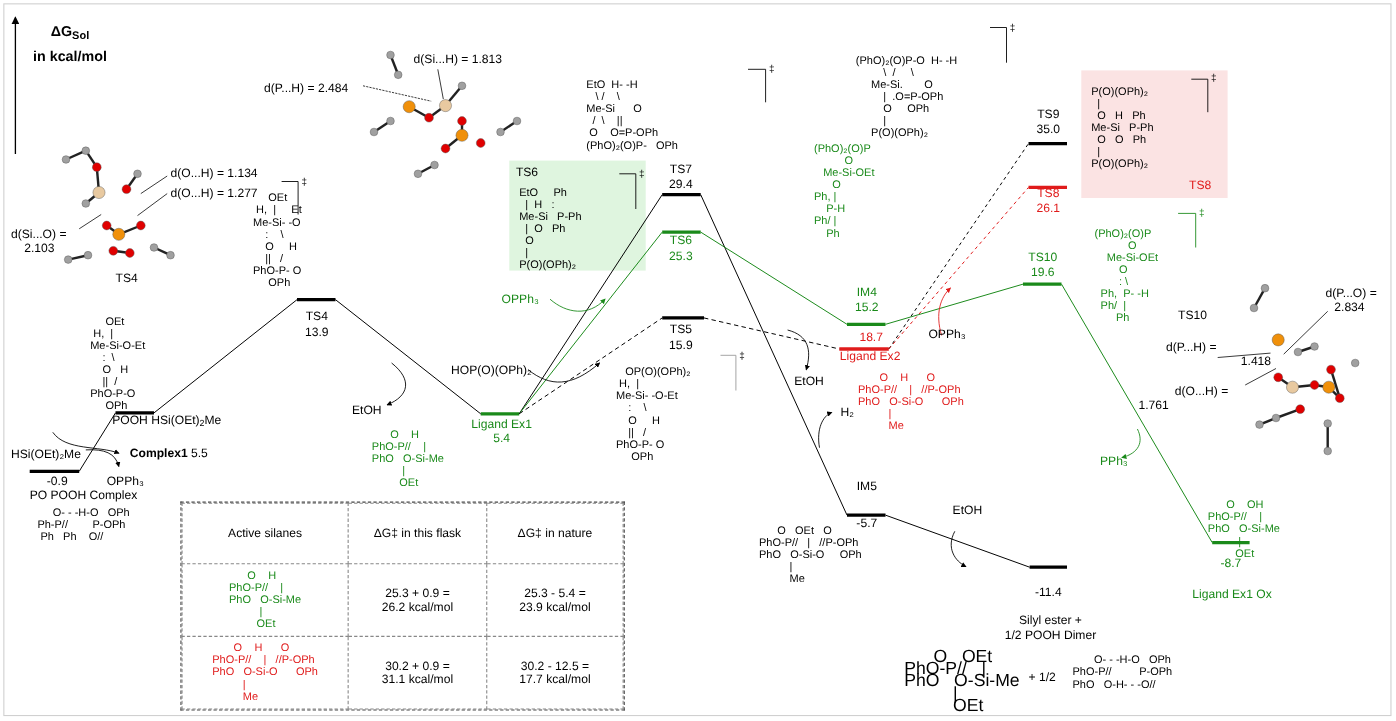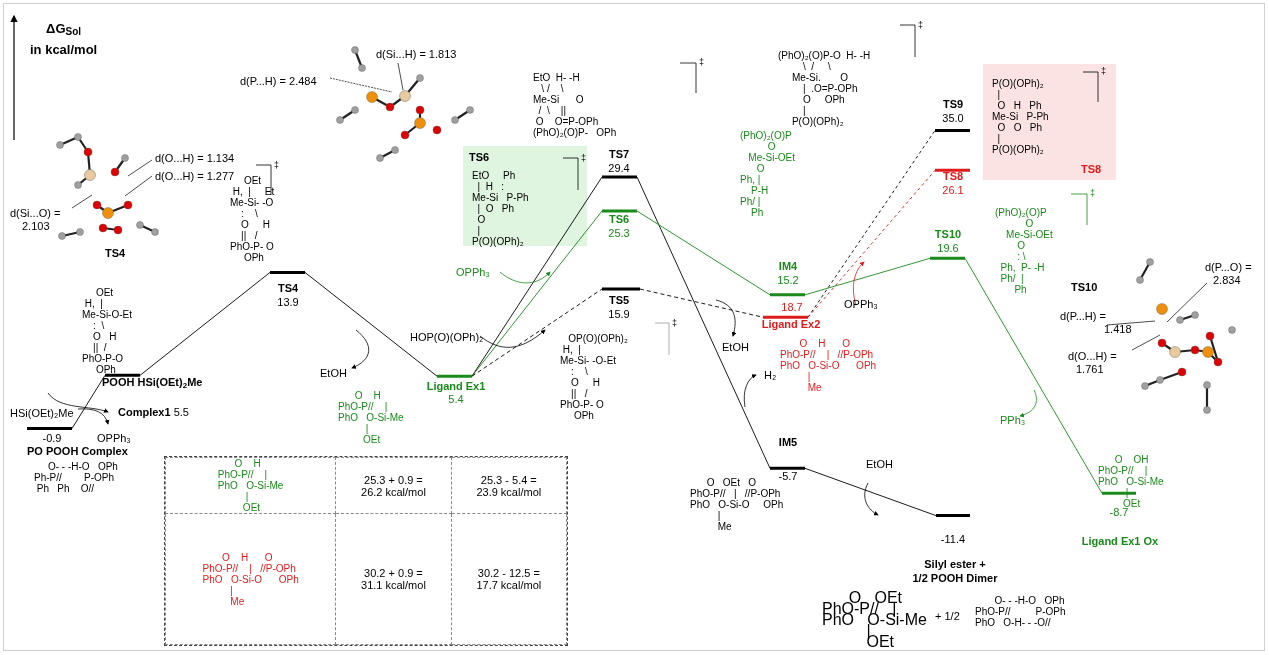--- a/index.html
+++ b/index.html
@@ -2,21 +2,21 @@
 <html><head>
 <meta charset="utf-8">
 <style>
   html, body { margin:0; padding:0; background:#ffffff; }
   body { width:1269px; height:655px; position:relative; overflow:hidden;
          font-family:"Liberation Sans", sans-serif; color:#000; }
   #frame { position:absolute; left:3px; top:3px; width:1262px; height:648px;
            border:1px solid #d0d0d0; box-sizing:border-box; background:#fff; }
   svg#diagram { position:absolute; left:0; top:0; }
   .t { position:absolute; font-size:11px; line-height:13px; white-space:nowrap; }
-  .b { font-weight:bold; }
+  .b { font-weight:normal; }
   .c { text-align:center; }
   .green { color:#1a8a1a; }
   .red { color:#e01b1b; }
   .sub { font-size:8px; vertical-align:-2px; }
   .mol { position:absolute; font-size:11px; line-height:13px; white-space:pre; }
   .tsbox-green { position:absolute; left:463px; top:146px; width:124px; height:100px; background:#dff5df; }
   .tsbox-red { position:absolute; left:983px; top:64px; width:133px; height:116px; background:#fbe3e3; }
   .dagger { position:absolute; font-size:9px; }
   .tbl { position:absolute; left:164px; top:456px; width:404px; height:190px;
          border:1px dashed #444; box-sizing:border-box; }
@@ -260,23 +260,23 @@
 <div class="t" style="left:155px;top:152px">d(O...H) = 1.134</div>
 <div class="t" style="left:155px;top:170px">d(O...H) = 1.277</div>
 <div class="t" style="left:10px;top:207px">d(Si...O) =</div>
 <div class="t" style="left:22px;top:220px">2.103</div>
 <div class="t b" style="left:105px;top:247px">TS4</div>
 <div class="t" style="left:240px;top:75px">d(P...H) = 2.484</div>
 <div class="t" style="left:376px;top:48px">d(Si...H) = 1.813</div>
 <div class="t" style="left:1205px;top:261px">d(P...O) =</div>
 <div class="t" style="left:1213px;top:274px">2.834</div>
 <div class="t" style="left:1060px;top:310px">d(P...H) =</div>
-<div class="t" style="left:1104px;top:323px">1.418</div>
+<div class="t" style="left:1128px;top:323px">1.418</div>
 <div class="t" style="left:1068px;top:350px">d(O...H) =</div>
-<div class="t" style="left:1076px;top:363px">1.761</div>
+<div class="t" style="left:1035px;top:363px">1.761</div>
 <div class="t b" style="left:1071px;top:281px">TS10</div>
 
 <div class="t b" style="left:469px;top:151px">TS6</div>
 <div class="t b red" style="left:1081px;top:163px">TS8</div>
 <div class="dagger" style="left:274px;top:160px">‡</div>
 <div class="dagger" style="left:699px;top:57px">‡</div>
 <div class="dagger" style="left:918px;top:20px">‡</div>
 <div class="dagger" style="left:581px;top:153px">‡</div>
 <div class="dagger" style="left:1101px;top:66px">‡</div>
 <div class="dagger" style="left:672px;top:318px">‡</div>
@@ -378,20 +378,25 @@
 PhO   O-H- - -O//</div>
 <div class="mol green" style="left:1098px;top:454px;font-size:10px;line-height:11px">      O    OH
 PhO-P//    |
 PhO   O-Si-Me
           |
          OEt</div>
 
 <div class="tbl">
   <table>
     <tbody>
+        <tr>
+      <td class="b" style="width:150px">Active silanes</td>
+      <td class="b" style="width:125px">ΔG‡ in this flask</td>
+      <td class="b">ΔG‡ in nature</td>
+    </tr>
     <tr>
       <td>
         <div class="mol green" style="position:relative;font-size:10px;line-height:11px;text-align:left;display:inline-block">      O    H
 PhO-P//    |
 PhO   O-Si-Me
           |
          OEt</div>
       </td>
       <td>
             <div>25.3 + 0.9 =</div>

